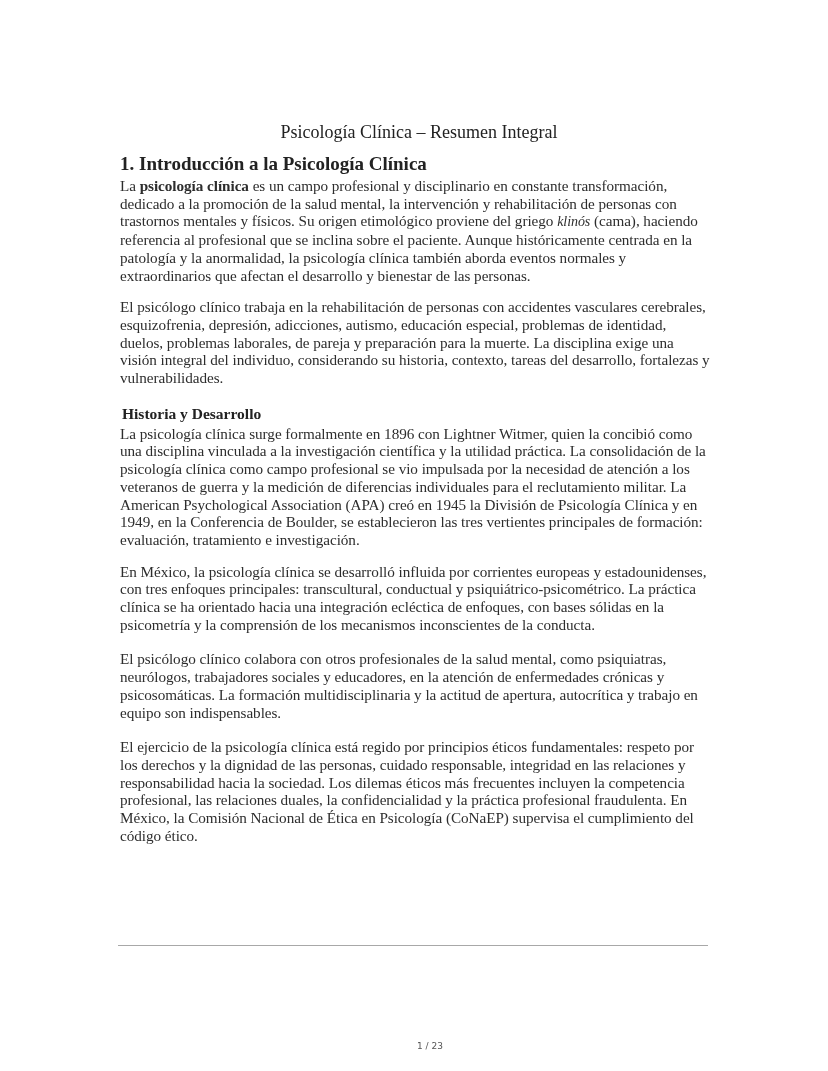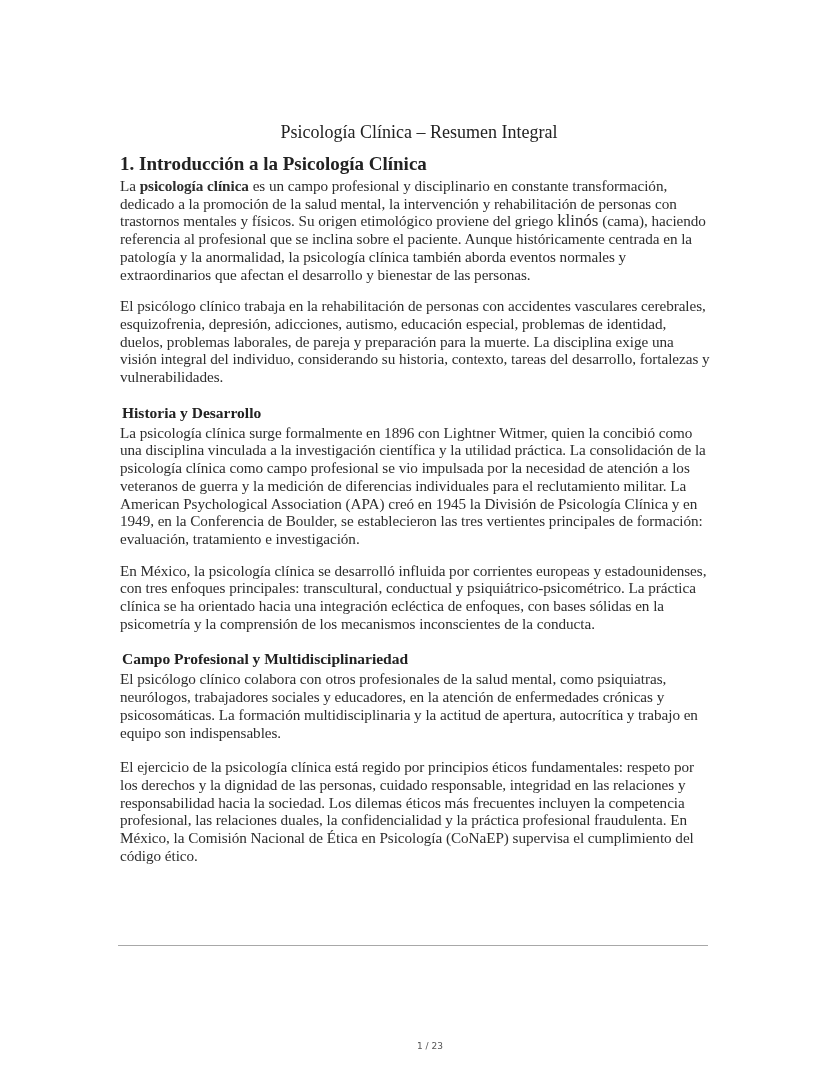--- a/index.html
+++ b/index.html
@@ -50,21 +50,22 @@
     p {
       font-family: "Liberation Serif", "DejaVu Serif", serif;
       font-size: 15.2px;
       line-height: 17.7px;
       margin: 0 0 14px 0;
       color: #2d2d2d;
       letter-spacing: -0.05px;
     }
     p.last-in-section { margin-bottom: 17px; font-family: Liberation Serif, serif; }
     .em-small {
-      font-size: 17px;
+      font-style: italic;
+      font-size: 14px;
     }
     .divider {
       position: absolute;
       left: 118px;
       top: 945px;
       width: 590px;
       height: 0;
       border-top: 1.5px solid #a8a8a8;
     }
     .page-number {
@@ -85,21 +86,20 @@
   <h1 class="doc-title">Psicología Clínica – Resumen Integral</h1>
 
   <h2 class="h1">1. Introducción a la Psicología Clínica</h2>
   <p><span>La </span><strong>psicología clínica</strong><span> es un campo profesional y disciplinario en constante transformación, dedicado a la promoción de la salud mental, la intervención y rehabilitación de personas con trastornos mentales y físicos. Su origen etimológico proviene del griego </span><span class="em-small">klinós</span><span> (cama), haciendo referencia al profesional que se inclina sobre el paciente. Aunque históricamente centrada en la patología y la anormalidad, la psicología clínica también aborda eventos normales y extraordinarios que afectan el desarrollo y bienestar de las personas.</span></p>
   <p class="last-in-section">El psicólogo clínico trabaja en la rehabilitación de personas con accidentes vasculares cerebrales, esquizofrenia, depresión, adicciones, autismo, educación especial, problemas de identidad, duelos, problemas laborales, de pareja y preparación para la muerte. La disciplina exige una visión integral del individuo, considerando su historia, contexto, tareas del desarrollo, fortalezas y vulnerabilidades.</p>
 
   <h3 class="h2">Historia y Desarrollo</h3>
   <p>La psicología clínica surge formalmente en 1896 con Lightner Witmer, quien la concibió como una disciplina vinculada a la investigación científica y la utilidad práctica. La consolidación de la psicología clínica como campo profesional se vio impulsada por la necesidad de atención a los veteranos de guerra y la medición de diferencias individuales para el reclutamiento militar. La American Psychological Association (APA) creó en 1945 la División de Psicología Clínica y en 1949, en la Conferencia de Boulder, se establecieron las tres vertientes principales de formación: evaluación, tratamiento e investigación.</p>
   <p class="last-in-section">En México, la psicología clínica se desarrolló influida por corrientes europeas y estadounidenses, con tres enfoques principales: transcultural, conductual y psiquiátrico-psicométrico. La práctica clínica se ha orientado hacia una integración ecléctica de enfoques, con bases sólidas en la psicometría y la comprensión de los mecanismos inconscientes de la conducta.</p>
 
-  <h3 class="h2">Campo Profesional y Multidisciplinariedad</h3>
   <p class="last-in-section">El psicólogo clínico colabora con otros profesionales de la salud mental, como psiquiatras, neurólogos, trabajadores sociales y educadores, en la atención de enfermedades crónicas y psicosomáticas. La formación multidisciplinaria y la actitud de apertura, autocrítica y trabajo en equipo son indispensables.</p>
 
   <p>El ejercicio de la psicología clínica está regido por principios éticos fundamentales: respeto por los derechos y la dignidad de las personas, cuidado responsable, integridad en las relaciones y responsabilidad hacia la sociedad. Los dilemas éticos más frecuentes incluyen la competencia profesional, las relaciones duales, la confidencialidad y la práctica profesional fraudulenta. En México, la Comisión Nacional de Ética en Psicología (CoNaEP) supervisa el cumplimiento del código ético.</p>
 </div>
 
 <div class="divider"></div>
 
 <div class="page-number">1 / 23</div>
 
 </body></html>

